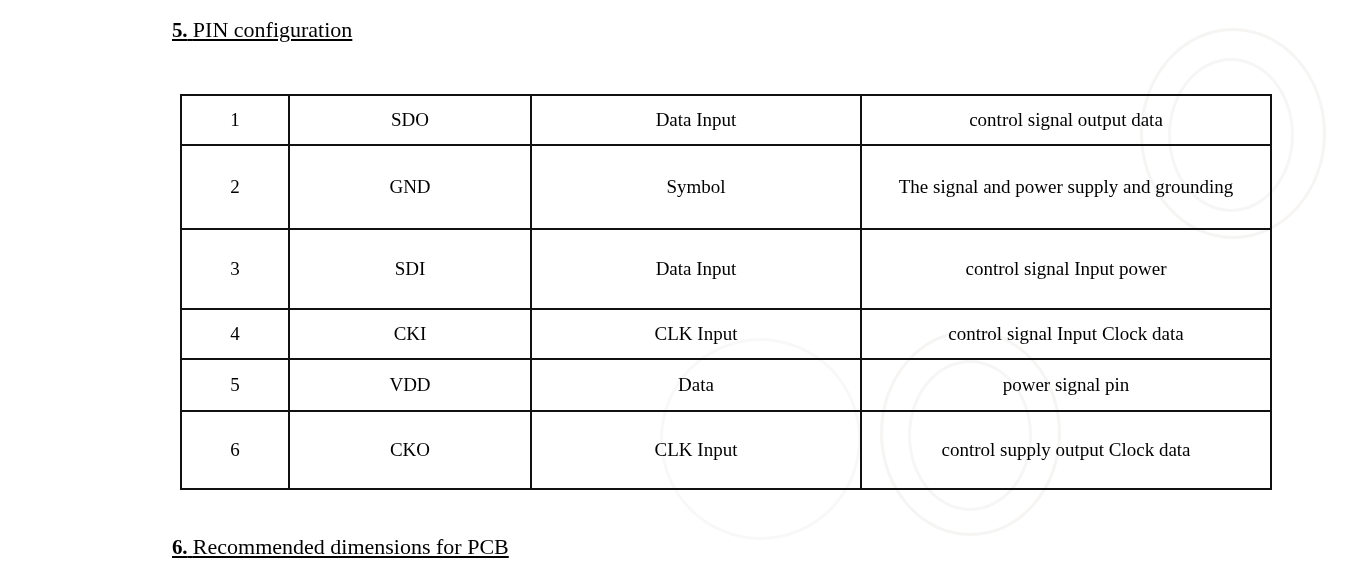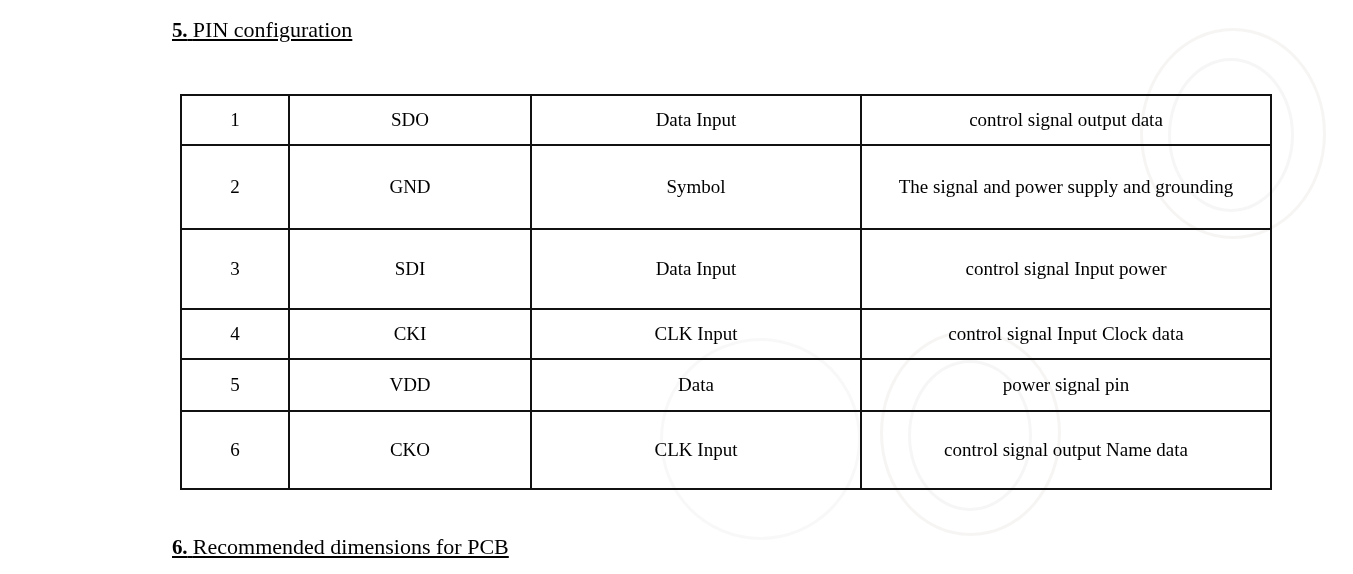--- a/index.html
+++ b/index.html
@@ -145,21 +145,21 @@
       <tr class="r-5">
         <td>5</td>
         <td>VDD</td>
         <td>Data</td>
         <td>power signal pin</td>
       </tr>
       <tr class="r-6">
         <td>6</td>
         <td>CKO</td>
         <td>CLK Input</td>
-        <td>control signal output Name data</td>
+        <td>control supply output Clock data</td>
       </tr>
     </tbody>
   </table>
 </div>
 
 <div class="section-heading" id="heading-pcb">
   <span class="num">6.</span>
   <span class="txt">Recommended dimensions for PCB</span>
 </div>
 

